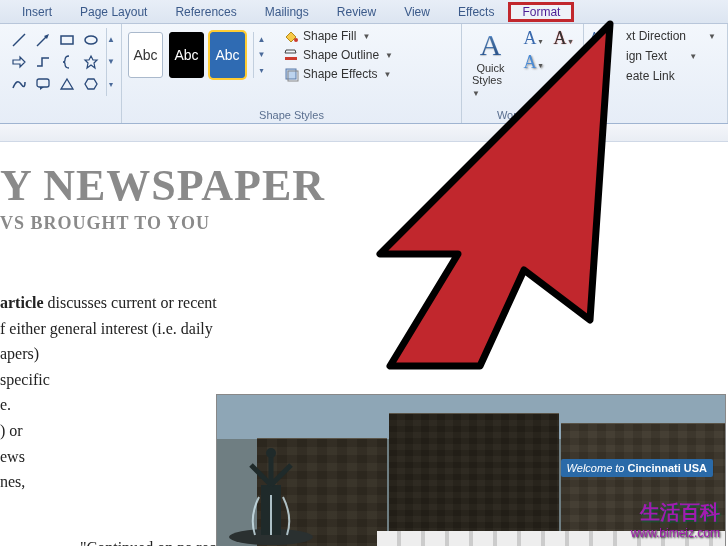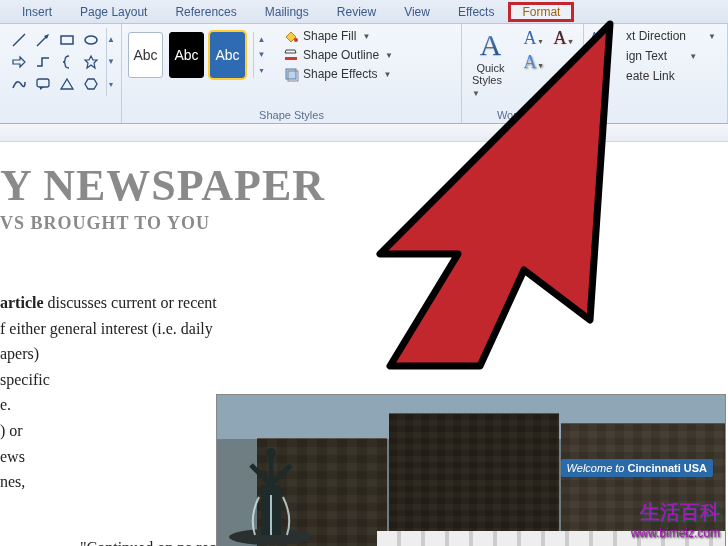--- a/index.html
+++ b/index.html
@@ -24,21 +24,21 @@
   .ribbon-tab {
     padding: 3px 14px;
     color: #3b5a8a;
     font-size: 12px;
     cursor: pointer;
   }
   .ribbon-tab.highlighted {
     border: 3px solid #c1272d;
     padding: 0 11px;
     background: #eef2f8;
-    color: #a16207;
+    color: #4c1d95;
   }
   .ribbon-body {
     display: flex;
     background: linear-gradient(#f3f7fc, #e6edf7);
     border-bottom: 1px solid #9fb4d1;
     height: 100px;
     position: relative;
   }
   .group {
     border-right: 1px solid #c2cfde;

